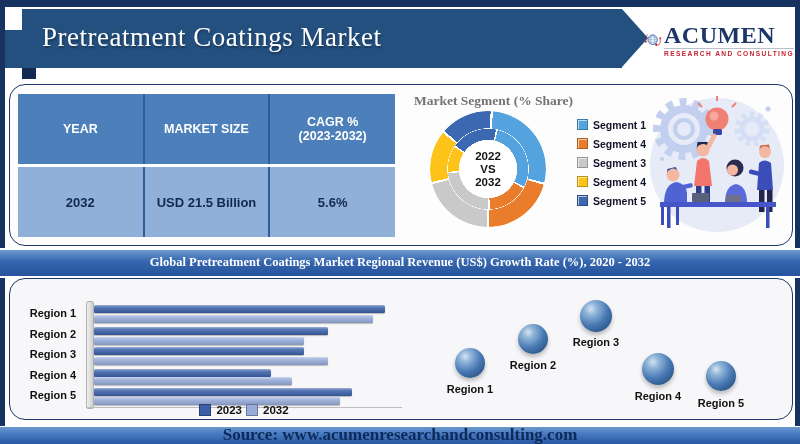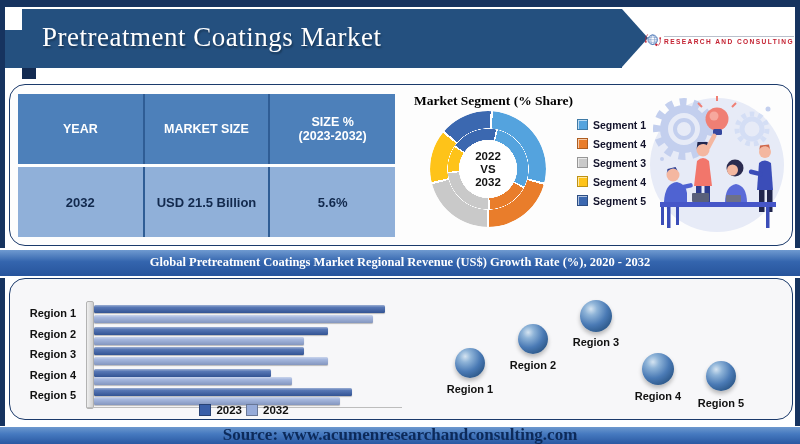--- a/index.html
+++ b/index.html
@@ -30,21 +30,21 @@
   .panel-bottom{left:9px;top:278px;width:782px;height:140px;background:#f7f7f9;}
 
   
   .sum-table{position:absolute;left:8px;top:9px;width:377px;height:139px;border-collapse:collapse;table-layout:fixed;}
   .sum-table th{background:var(--th-bg,#4d80ba);color:#ffffff;font-size:12.5px;font-weight:bold;height:68px;border-bottom:3px solid #ffffff;}
   .sum-table td{background:var(--td-bg,#90b0d9);color:var(--td-text,#12294d);font-size:13px;font-weight:bold;text-align:center;height:68px;}
   .sum-table .c2,.sum-table .c3{border-left:2.5px solid #2f5d95;}
   .sum-table th .sub{display:block;}
 
   
-  .seg-title{position:absolute;left:404px;top:8px;font-family:"Liberation Serif",serif;font-weight:bold;font-size:13.5px;color:#000000;}
+  .seg-title{position:absolute;left:404px;top:8px;font-family:"Liberation Serif",serif;font-weight:bold;font-size:13.5px;color:#737373;}
   .donut{position:absolute;left:420px;top:26px;width:116px;height:116px;}
   .donut .ring{position:absolute;inset:0;border-radius:50%;}
   .donut .ring-outer{-webkit-mask:radial-gradient(closest-side,transparent 0 70%,#000 70.5% 100%);mask:radial-gradient(closest-side,transparent 0 70%,#000 70.5% 100%);}
   .donut .ring-inner{-webkit-mask:radial-gradient(closest-side,transparent 0 50%,#000 50.5% 69%,transparent 69.5%);mask:radial-gradient(closest-side,transparent 0 50%,#000 50.5% 69%,transparent 69.5%);}
   .donut-center{position:absolute;left:50%;top:50%;width:57px;height:57px;transform:translate(-50%,-50%);
     background:#ffffff;border-radius:50%;display:flex;flex-direction:column;align-items:center;justify-content:center;
     font-weight:bold;font-size:11.5px;color:#141414;line-height:13px;}
   .seg-legend{position:absolute;left:567px;top:30px;}
   .seg-item{display:flex;align-items:center;height:19px;justify-content:flex-end;}
   .seg-swatch{width:9px;height:9px;margin-right:5px;border:1px solid rgba(0,0,0,.25);box-shadow:inset 1px 1px 0 rgba(255,255,255,.6);}
@@ -96,33 +96,34 @@
       <polygon points="5,33 11,40 3,42" fill="#c42232"></polygon>
       <path d="M51 52 A25 25 0 0 0 57 26" stroke="#c42232" stroke-width="2.6" fill="none"></path>
       <polygon points="59,31 53,24 61,22" fill="#c42232"></polygon>
       <circle cx="31" cy="31" r="17" fill="#ffffff" stroke="#2b5faa" stroke-width="2.4"></circle>
       <ellipse cx="31" cy="31" rx="7" ry="17" fill="none" stroke="#2b5faa" stroke-width="1.3"></ellipse>
       <ellipse cx="31" cy="31" rx="13" ry="17" fill="none" stroke="#2b5faa" stroke-width="1.1"></ellipse>
       <path d="M15 24 Q31 19 47 24 M14 31 H48 M15 38 Q31 43 47 38" fill="none" stroke="#2b5faa" stroke-width="1.3"></path>
       <rect x="40" y="45" width="8" height="8" fill="#c42232" transform="rotate(45 44 49)"></rect>
     </svg>
     <div class="logo-text">
+      <div class="logo-brand">ACUMEN</div>
       <div class="logo-tagline">RESEARCH AND CONSULTING</div>
     </div>
   </div>
 
   <div class="panel panel-top">
 
     <table class="sum-table">
       <tbody>
           <tr>
         <th>YEAR</th>
         <th class="c2">MARKET SIZE</th>
         <th class="c3">
-          <span class="sub">SIZE %</span>
+          <span class="sub">CAGR %</span>
           <span class="sub">(2023-2032)</span>
         </th>
       </tr>
       <tr>
         <td>2032</td>
         <td class="c2">USD 21.5 Billion</td>
         <td class="c3">5.6%</td>
       </tr>
     </tbody>
       </table>

